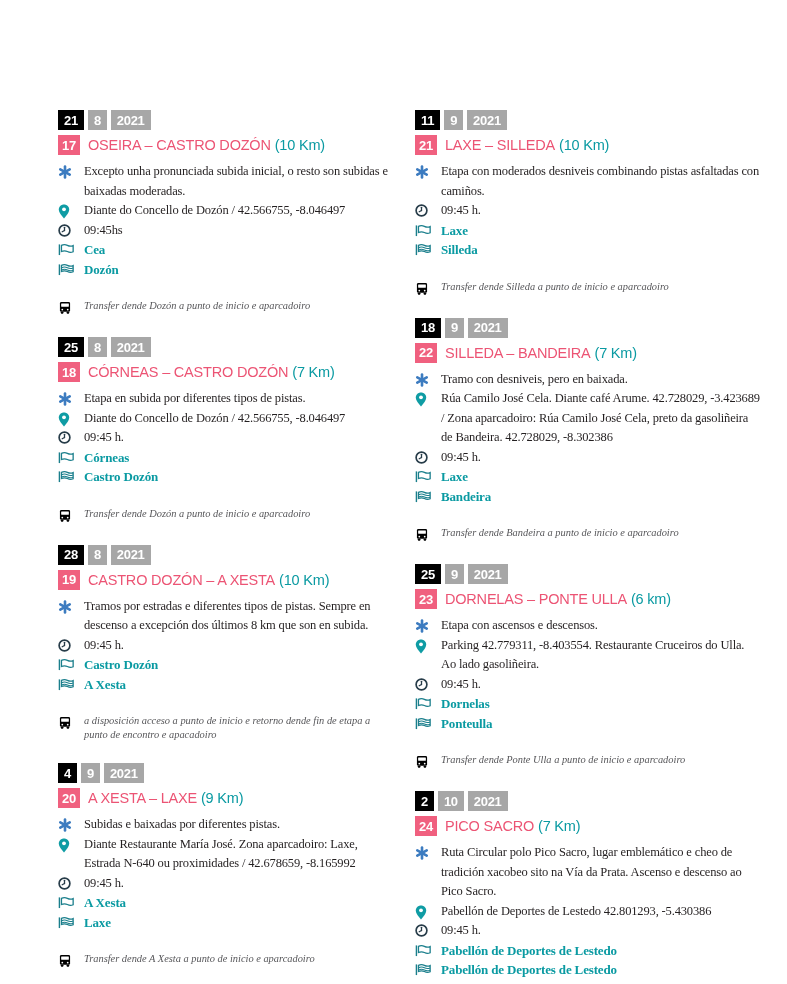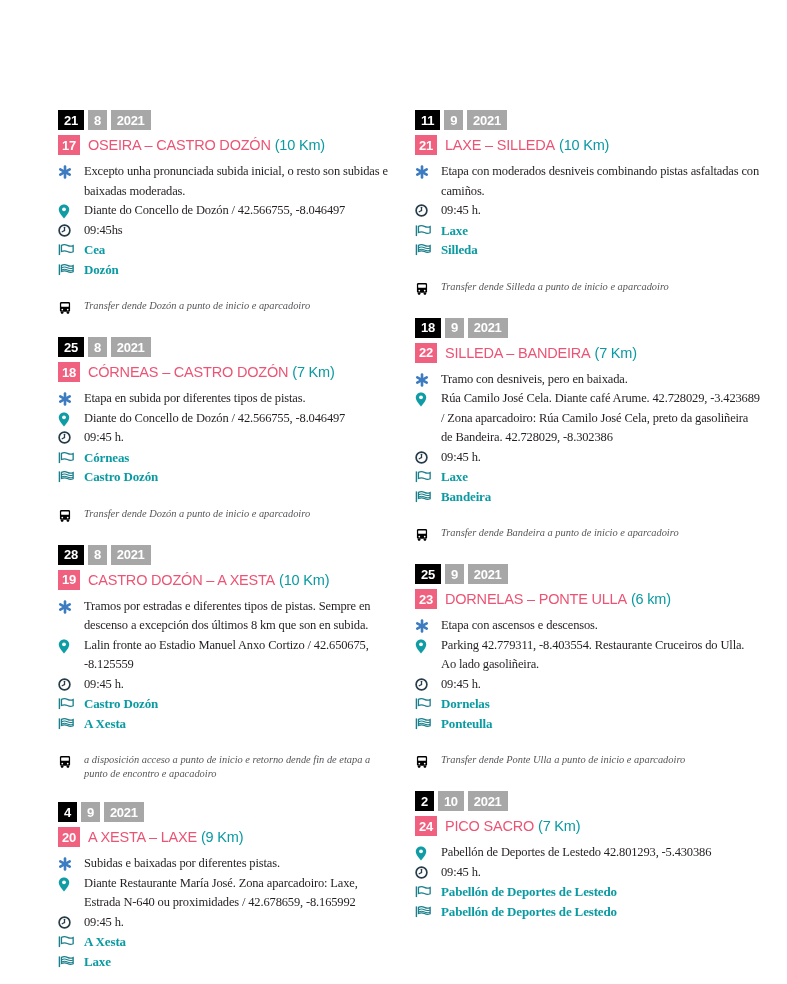--- a/index.html
+++ b/index.html
@@ -226,29 +226,20 @@
               <g stroke="#3d7cc0" stroke-width="3" stroke-linecap="round">
                 <line x1="8" y1="1.8" x2="8" y2="14.2"></line>
                 <line x1="2.6" y1="4.9" x2="13.4" y2="11.1"></line>
                 <line x1="2.6" y1="11.1" x2="13.4" y2="4.9"></line>
               </g>
             </svg>
       </span>
       <p>Tramos por estradas e diferentes tipos de pistas. Sempre en descenso a excepción dos últimos 8 km que son en subida.</p>
     </div>
 
-    <div class="row">
-      <span class="ic">
-        <svg width="12" height="15" viewBox="0 0 12 15">
-              <path d="M6 0.5 C3 0.5 0.8 2.8 0.8 5.6 c0 3.6 5.2 8.9 5.2 8.9 s5.2-5.3 5.2-8.9 C11.2 2.8 9 0.5 6 0.5 z" fill="#0f9ca4"></path>
-              <circle cx="6" cy="5.3" r="1.9" fill="#ffffff"></circle>
-            </svg>
-      </span>
-      <p>Lalin fronte ao Estadio Manuel Anxo Cortizo / 42.650675, -8.125559</p>
-    </div>
 
     <div class="row">
       <span class="ic">
         <svg width="13" height="13" viewBox="0 0 14 14">
               <circle cx="7" cy="7" r="5.8" fill="none" stroke="#273c49" stroke-width="1.8"></circle>
               <line x1="7" y1="7" x2="7" y2="3.6" stroke="#273c49" stroke-width="1.4" stroke-linecap="round"></line>
               <line x1="7" y1="7" x2="4.5" y2="8.4" stroke="#273c49" stroke-width="1.4" stroke-linecap="round"></line>
             </svg>
       </span>
       <p>09:45 h.</p>
@@ -620,20 +611,32 @@
     <div class="date-row">
       <span class="d-box d-day">2</span>
       <span class="d-box d-month">10</span>
       <span class="d-box d-year">2021</span>
     </div>
     <div class="title-row">
       <span class="stage-num">24</span>
       <h2 class="title"><span>PICO SACRO</span><span class="dist">(7 Km)</span></h2>
     </div>
 
+    <div class="row">
+      <span class="ic">
+        <svg width="14" height="14" viewBox="0 0 16 16">
+              <g stroke="#3d7cc0" stroke-width="3" stroke-linecap="round">
+                <line x1="8" y1="1.8" x2="8" y2="14.2"></line>
+                <line x1="2.6" y1="4.9" x2="13.4" y2="11.1"></line>
+                <line x1="2.6" y1="11.1" x2="13.4" y2="4.9"></line>
+              </g>
+            </svg>
+      </span>
+      <p>Ruta Circular polo Pico Sacro, lugar emblemático e cheo de tradición xacobeo sito na Vía da Prata. Ascenso e descenso ao Pico Sacro.</p>
+    </div>
 
     <div class="row">
       <span class="ic">
         <svg width="12" height="15" viewBox="0 0 12 15">
               <path d="M6 0.5 C3 0.5 0.8 2.8 0.8 5.6 c0 3.6 5.2 8.9 5.2 8.9 s5.2-5.3 5.2-8.9 C11.2 2.8 9 0.5 6 0.5 z" fill="#0f9ca4"></path>
               <circle cx="6" cy="5.3" r="1.9" fill="#ffffff"></circle>
             </svg>
       </span>
       <p>Pabellón de Deportes de Lestedo 42.801293, -5.430386</p>
     </div>

